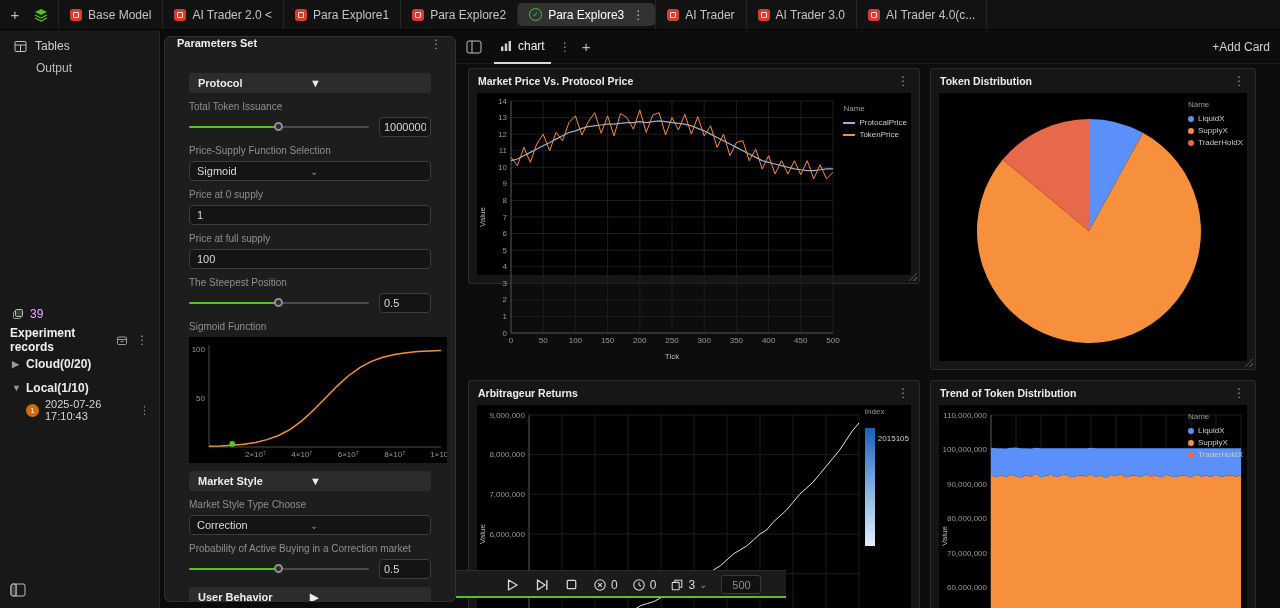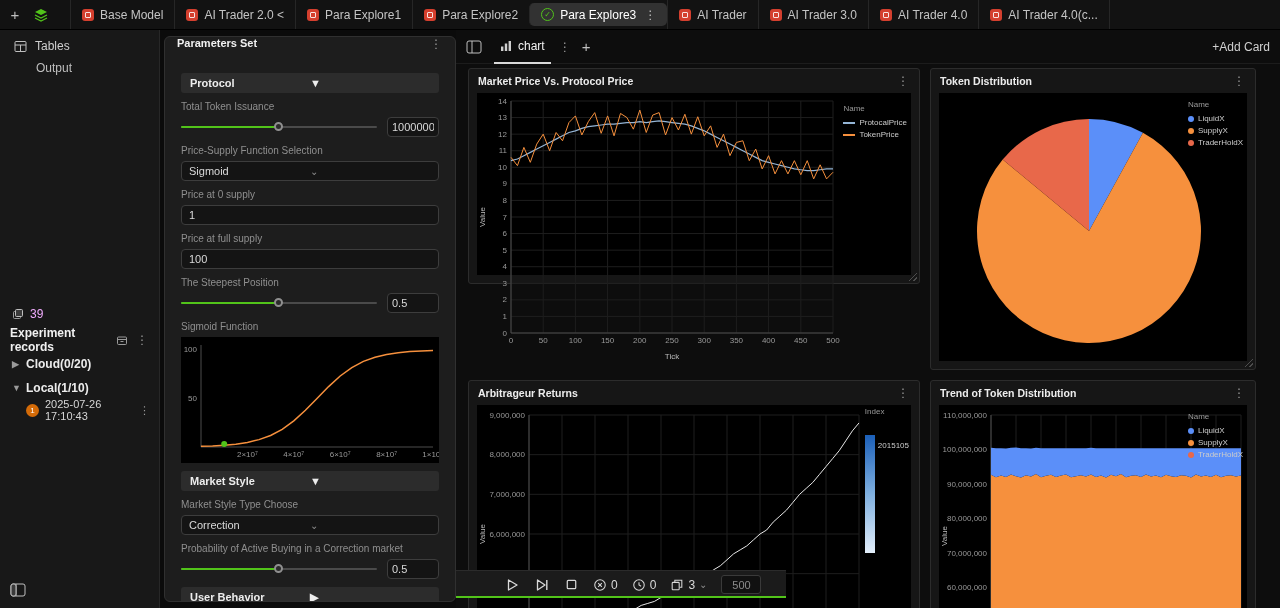--- a/index.html
+++ b/index.html
@@ -3,21 +3,21 @@
 <meta charset="utf-8">
 <style>
 *{margin:0;padding:0;box-sizing:border-box}
 html,body{width:1280px;height:608px;overflow:hidden;background:#0b0b0b;
   font-family:"Liberation Sans",sans-serif;color:#d9d9d9;font-size:12px}
 
 .topbar{position:absolute;left:0;top:0;width:1280px;height:30px;background:#121212;
   display:flex;align-items:center;border-bottom:1px solid #000;z-index:30}
 .tb-btn{width:22px;height:22px;display:flex;align-items:center;justify-content:center;
   color:#bfbfbf;font-size:15px;cursor:pointer;margin-left:4px}
-.tabs{display:flex;align-items:stretch;height:100%;margin-left:18px}
+.tabs{display:flex;align-items:stretch;height:100%;margin-left:6px}
 .tab{display:flex;align-items:center;gap:6px;padding:0 11px;color:#c4c4c4;
   border-left:1px solid #262626;cursor:pointer;white-space:nowrap}
 .tab:last-child{border-right:1px solid #262626}
 .tab.active{background:#323232;color:#fff;border-radius:5px;margin:3px 0}
 .tab-ico.model{width:12px;height:12px;background:#d43f2e;border-radius:3px;position:relative;flex:none}
 .tab-ico.model:after{content:"";position:absolute;left:3px;top:3px;right:3px;bottom:3px;
   border:1px solid rgba(255,255,255,.85);border-radius:1px}
 .tab-ico.check{width:13px;height:13px;border:1.5px solid #52c41a;border-radius:50%;
   color:#52c41a;font-size:8px;display:flex;align-items:center;justify-content:center;flex:none}
 .tab-menu{color:#bfbfbf;margin-left:2px}
@@ -41,21 +41,21 @@
 .rec-badge{width:13px;height:13px;border-radius:50%;background:#d46b08;color:#fff;
   font-size:8px;display:flex;align-items:center;justify-content:center;flex:none}
 .record-row .dots{margin-left:auto;color:#9a9a9a}
 .side-bottom{position:absolute;left:10px;bottom:8px;cursor:pointer}
 .dots{color:#9a9a9a;cursor:pointer;letter-spacing:1px}
 
 .params{position:absolute;left:164px;top:36px;width:292px;height:566px;background:#1d1d1d;
   border:1px solid #303030;border-radius:6px;z-index:10;overflow:hidden}
 .params-header{display:flex;align-items:flex-start;height:28px;padding:0 12px}
 .params-header b{font-size:11px;color:#f0f0f0;flex:1}
-.params-body{padding:0 16px}
+.params-body{padding:0 24px}
 .sec-head{display:flex;align-items:center;height:20px;background:#2c2c2c;border-radius:3px;
   padding:0 9px;margin:8px 0 2px;cursor:pointer}
 .sec-head span{font-size:11px;font-weight:bold;color:#ededed;flex:1}
 .caret{color:#bfbfbf;font-size:9px}
 .f-label{font-size:10px;color:#8f8f8f;margin:8px 0 4px;line-height:12px}
 .text-input,.select{width:100%;height:20px;background:#141414;border:1px solid #3d3d3d;
   border-radius:4px;color:#d9d9d9;font-size:11px;padding:0 7px;font-family:"Liberation Sans",sans-serif}
 .select{display:flex;align-items:center;cursor:pointer}
 .select span{flex:1}
 .sel-caret{color:#8c8c8c;font-size:10px}
@@ -91,21 +91,21 @@
   background:repeating-linear-gradient(-45deg,transparent 0 2px,#4d4d4d 2px 3px);
   clip-path:polygon(100% 0,100% 100%,0 100%)}
 svg{font-family:"Liberation Sans",sans-serif}
 
 .legend{position:absolute;font-size:8px;color:#ccc;line-height:12px}
 .lg-title{color:#999;margin-bottom:2px}
 .lg-row{display:flex;align-items:center;gap:4px;cursor:pointer}
 .sw-line{width:12px;height:2px;flex:none}
 .sw-dot{width:6px;height:6px;border-radius:50%;flex:none}
 .colorbar{position:absolute;right:10px;top:26px;font-size:8px;color:#ccc}
-.cb-title{color:#999;margin-bottom:19px}
+.cb-title{color:#999;margin-bottom:12px}
 .cb-body{display:flex;gap:3px}
 .cb-grad{width:10px;height:118px;background:linear-gradient(to bottom,#1b5fb8,#7fb0e0,#e3eefa)}
 .cb-ticks{display:flex;justify-content:space-between;
   padding:6px 0 22px}
 
 .playback{position:absolute;left:0;top:540px;width:330px;height:28px;background:#1b1b1b;
   border-top:1px solid #2b2b2b;display:flex;align-items:center;gap:14px;
   padding:0 10px 0 48px;z-index:25}
 .pb-ic{display:flex;align-items:center;cursor:pointer}
 .pb-group{display:flex;align-items:center;gap:4px;color:#d9d9d9;cursor:pointer}
@@ -147,24 +147,20 @@
         <span>Para Explore3</span>
         <span class="tab-menu">⋮</span>
       </div>
       <div class="tab">
         <span class="tab-ico model"></span>
         <span>AI Trader</span>
       </div>
       <div class="tab">
         <span class="tab-ico model"></span>
         <span>AI Trader 3.0</span>
-      </div>
-      <div class="tab">
-        <span class="tab-ico model"></span>
-        <span>AI Trader 4.0</span>
       </div>
       <div class="tab">
         <span class="tab-ico model"></span>
         <span>AI Trader 4.0(c...</span>
       </div>
     </div>
 </div>
 
 <div class="sidebar">
   <div class="side-item">

